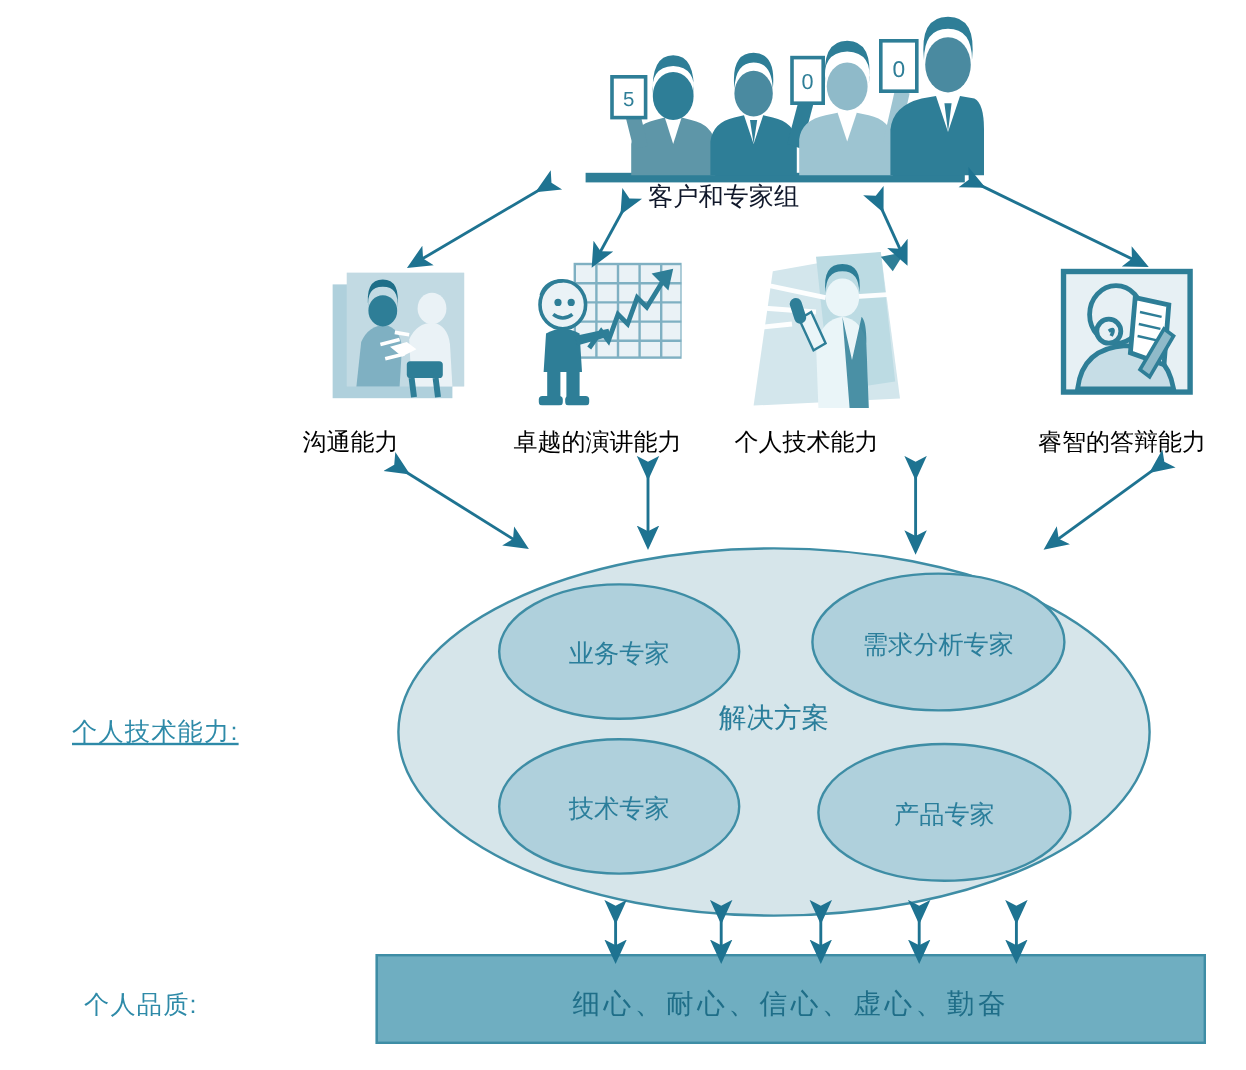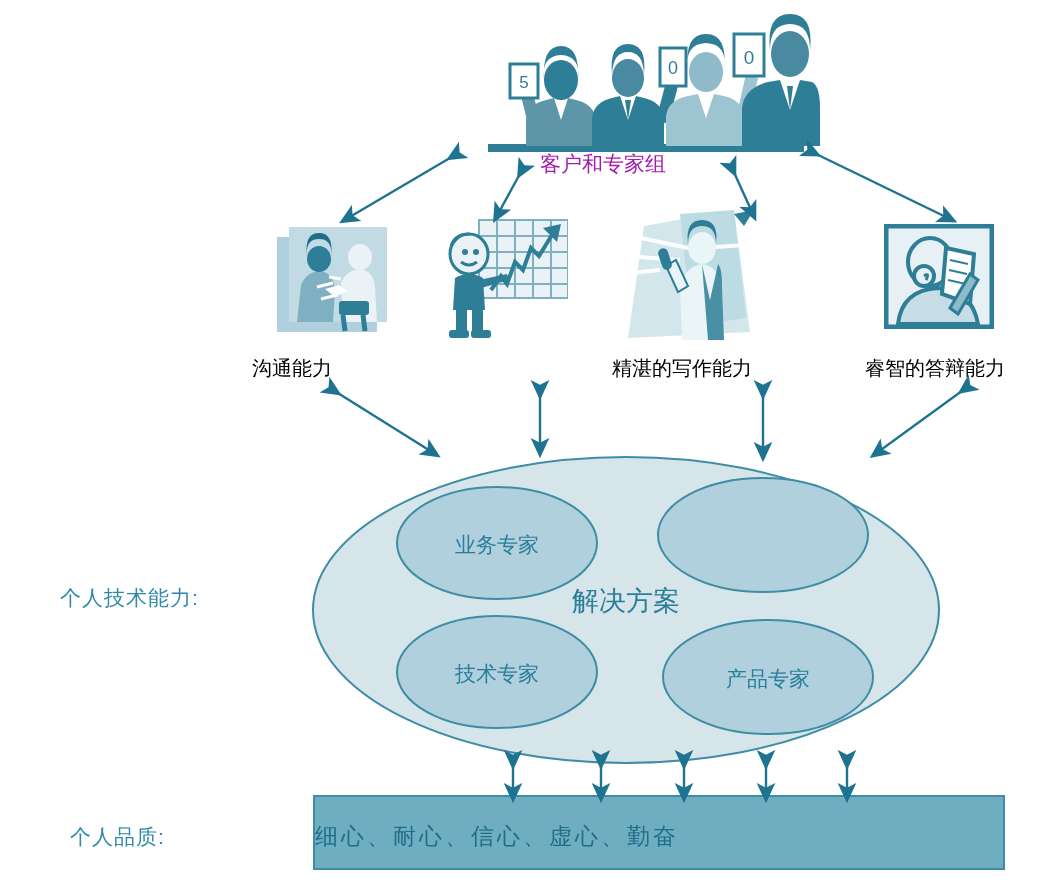--- a/index.html
+++ b/index.html
@@ -33,91 +33,92 @@
     top: 8px;
     width: 350px;
     height: 150px;
   }
 
   
   #audience-label {
     left: 540px;
     top: 150px;
     font-size: 21px;
-    color: #a21caf;
+    color: #0f172a;
     white-space: nowrap;
   }
 
   
   .skill-icon {
     position: absolute;
   }
   .skill-caption {
     position: absolute;
     font-size: 20px;
     color: #000000;
     white-space: nowrap;
     text-align: left;
   }
 
   
   #solution-group {
-    left: 311px;
+    left: 330px;
     top: 455px;
     width: 630px;
     height: 310px;
   }
   .ellipse-text {
     position: absolute;
     font-size: 21px;
     color: #2A7E9B;
     white-space: nowrap;
     text-align: center;
     pointer-events: none;
   }
   #solution-center-text {
     left: 0;
     right: 0;
     top: 128px;
-    font-size: 27px;
+    font-size: 23px;
   }
 
   
   #quality-bar {
     left: 313px;
     top: 795px;
     width: 692px;
     height: 75px;
     background: #6FAEC1;
     border: 2px solid #3E8DA5;
     box-sizing: border-box;
   }
   #quality-bar-text {
     position: absolute;
     left: 0; right: 0;
     top: 24px;
+    text-align: center;
     font-size: 23px;
     color: #1F6E88;
     letter-spacing: 3px;
   }
 
   
   #arrow-layer {
     left: 0; top: 0;
     width: 1038px; height: 892px;
     pointer-events: none;
   }
 </style>
 </head>
 <body>
 
 <div id="canvas">
 
 
-  <div class="abs row-label" style="left:60px; top:584px;">个人技术能力:</div>
+  <div class="abs row-label" style="left:60px; top:596px;text-decoration:underline;">个人技术能力:</div>
 
   <div class="abs row-label" style="left:70px; top:823px;">个人品质:</div>
 
   <div class="abs" id="audience-illustration">
     <svg width="350" height="150" viewBox="0 0 350 150" xmlns="http://www.w3.org/2000/svg">
 
       <rect x="18" y="136" width="316" height="8" fill="#2E7E97"></rect>
 
       <g fill="#5E96A8">
         <path d="M56 138 L56 112 Q58 96 76 92 L84 90 L98 90 L106 92 Q124 96 126 112 L126 138 Z"></path>
@@ -212,20 +213,21 @@
       <path d="M12 60 Q26 52 40 60 L42 92 L10 92 Z" fill="#2E7E97"></path>
 
       <path d="M36 62 L64 56 L66 62 L38 70 Z" fill="#2E7E97"></path>
 
       <rect x="13" y="92" width="11" height="26" fill="#2E7E97"></rect>
       <rect x="29" y="92" width="11" height="26" fill="#2E7E97"></rect>
       <rect x="6" y="112" width="20" height="8" rx="3" fill="#2E7E97"></rect>
       <rect x="28" y="112" width="20" height="8" rx="3" fill="#2E7E97"></rect>
     </svg>
   </div>
+  <div class="skill-caption" style="left:428px; top:355px; width:160px;">卓越的演讲能力</div>
 
   <div class="skill-icon" style="left:622px; top:208px; width:140px; height:135px;">
     <svg width="140" height="135" viewBox="0 0 140 135" xmlns="http://www.w3.org/2000/svg">
 
       <path d="M22 18 L112 2 L128 124 L6 130 Z" fill="#D3E6EC"></path>
       <path d="M58 6 L112 2 L124 110 L70 118 Z" fill="#BCDBE3"></path>
 
       <g stroke="#ffffff" stroke-width="4" opacity="0.95">
         <line x1="0" y1="26" x2="66" y2="40"></line>
         <line x1="4" y1="48" x2="58" y2="52"></line>
@@ -237,21 +239,21 @@
       <path d="M80 56 L88 92 L96 56 Q100 60 100 78 L102 132 L86 132 Z" fill="#2E7E97" opacity="0.85"></path>
       <ellipse cx="80" cy="40" rx="14" ry="16" fill="#EAF5F8"></ellipse>
       <path d="M66 36 q0 -18 14 -18 q14 0 14 18 q3 -24 -14 -24 q-17 0 -14 24z" fill="#2E7E97"></path>
 
       <path d="M56 84 L44 58 L54 52 L66 78 Z" fill="#EAF5F8" stroke="#2E7E97" stroke-width="2"></path>
       <rect x="38" y="40" width="10" height="22" rx="5" fill="#2E7E97" transform="rotate(-18 43 51)"></rect>
 
       <path d="M112 6 L132 2 L122 18 Z" fill="#2E7E97"></path>
     </svg>
   </div>
-  <div class="skill-caption" style="left:612px; top:355px; width:165px;">精湛的写作能力</div>
+  <div class="skill-caption" style="left:612px; top:355px; width:165px;">个人技术能力</div>
 
   <div class="skill-icon" style="left:884px; top:224px; width:110px; height:105px;">
     <svg width="110" height="105" viewBox="0 0 110 105" xmlns="http://www.w3.org/2000/svg">
       <rect x="2" y="2" width="106" height="101" fill="#E7F0F4" stroke="#2E7E97" stroke-width="5"></rect>
 
       <path d="M14 100 Q18 66 54 64 Q88 66 94 100 Z" fill="#C6DDE6" stroke="#2E7E97" stroke-width="4"></path>
 
       <ellipse cx="46" cy="38" rx="22" ry="24" fill="#E7F0F4" stroke="#2E7E97" stroke-width="4"></ellipse>
 
       <circle cx="40" cy="52" r="10" fill="#E7F0F4" stroke="#2E7E97" stroke-width="4"></circle>
@@ -271,20 +273,21 @@
 
   <div class="abs" id="solution-group">
     <svg width="630" height="310" viewBox="0 0 630 310" xmlns="http://www.w3.org/2000/svg">
       <ellipse cx="315" cy="155" rx="313" ry="153" fill="#D6E5EA" stroke="#3E8DA5" stroke-width="2"></ellipse>
       <ellipse cx="186" cy="88" rx="100" ry="56" fill="#AFD0DC" stroke="#3E8DA5" stroke-width="2"></ellipse>
       <ellipse cx="452" cy="80" rx="105" ry="57" fill="#AFD0DC" stroke="#3E8DA5" stroke-width="2"></ellipse>
       <ellipse cx="186" cy="217" rx="100" ry="56" fill="#AFD0DC" stroke="#3E8DA5" stroke-width="2"></ellipse>
       <ellipse cx="457" cy="222" rx="105" ry="57" fill="#AFD0DC" stroke="#3E8DA5" stroke-width="2"></ellipse>
     </svg>
     <div class="ellipse-text" style="left:106px; top:76px; width:160px;">业务专家</div>
+    <div class="ellipse-text" style="left:362px; top:68px; width:180px;">需求分析专家</div>
     <div class="ellipse-text" style="left:367px; top:210px; width:180px;">产品专家</div>
     <div class="ellipse-text" style="left:106px; top:205px; width:160px;">技术专家</div>
     <div class="ellipse-text" id="solution-center-text">解决方案</div>
   </div>
 
   <div class="abs" id="quality-bar">
     <div id="quality-bar-text">细心、耐心、信心、虚心、勤奋</div>
   </div>
 
   <svg class="abs" id="arrow-layer" viewBox="0 0 1038 892" xmlns="http://www.w3.org/2000/svg">

